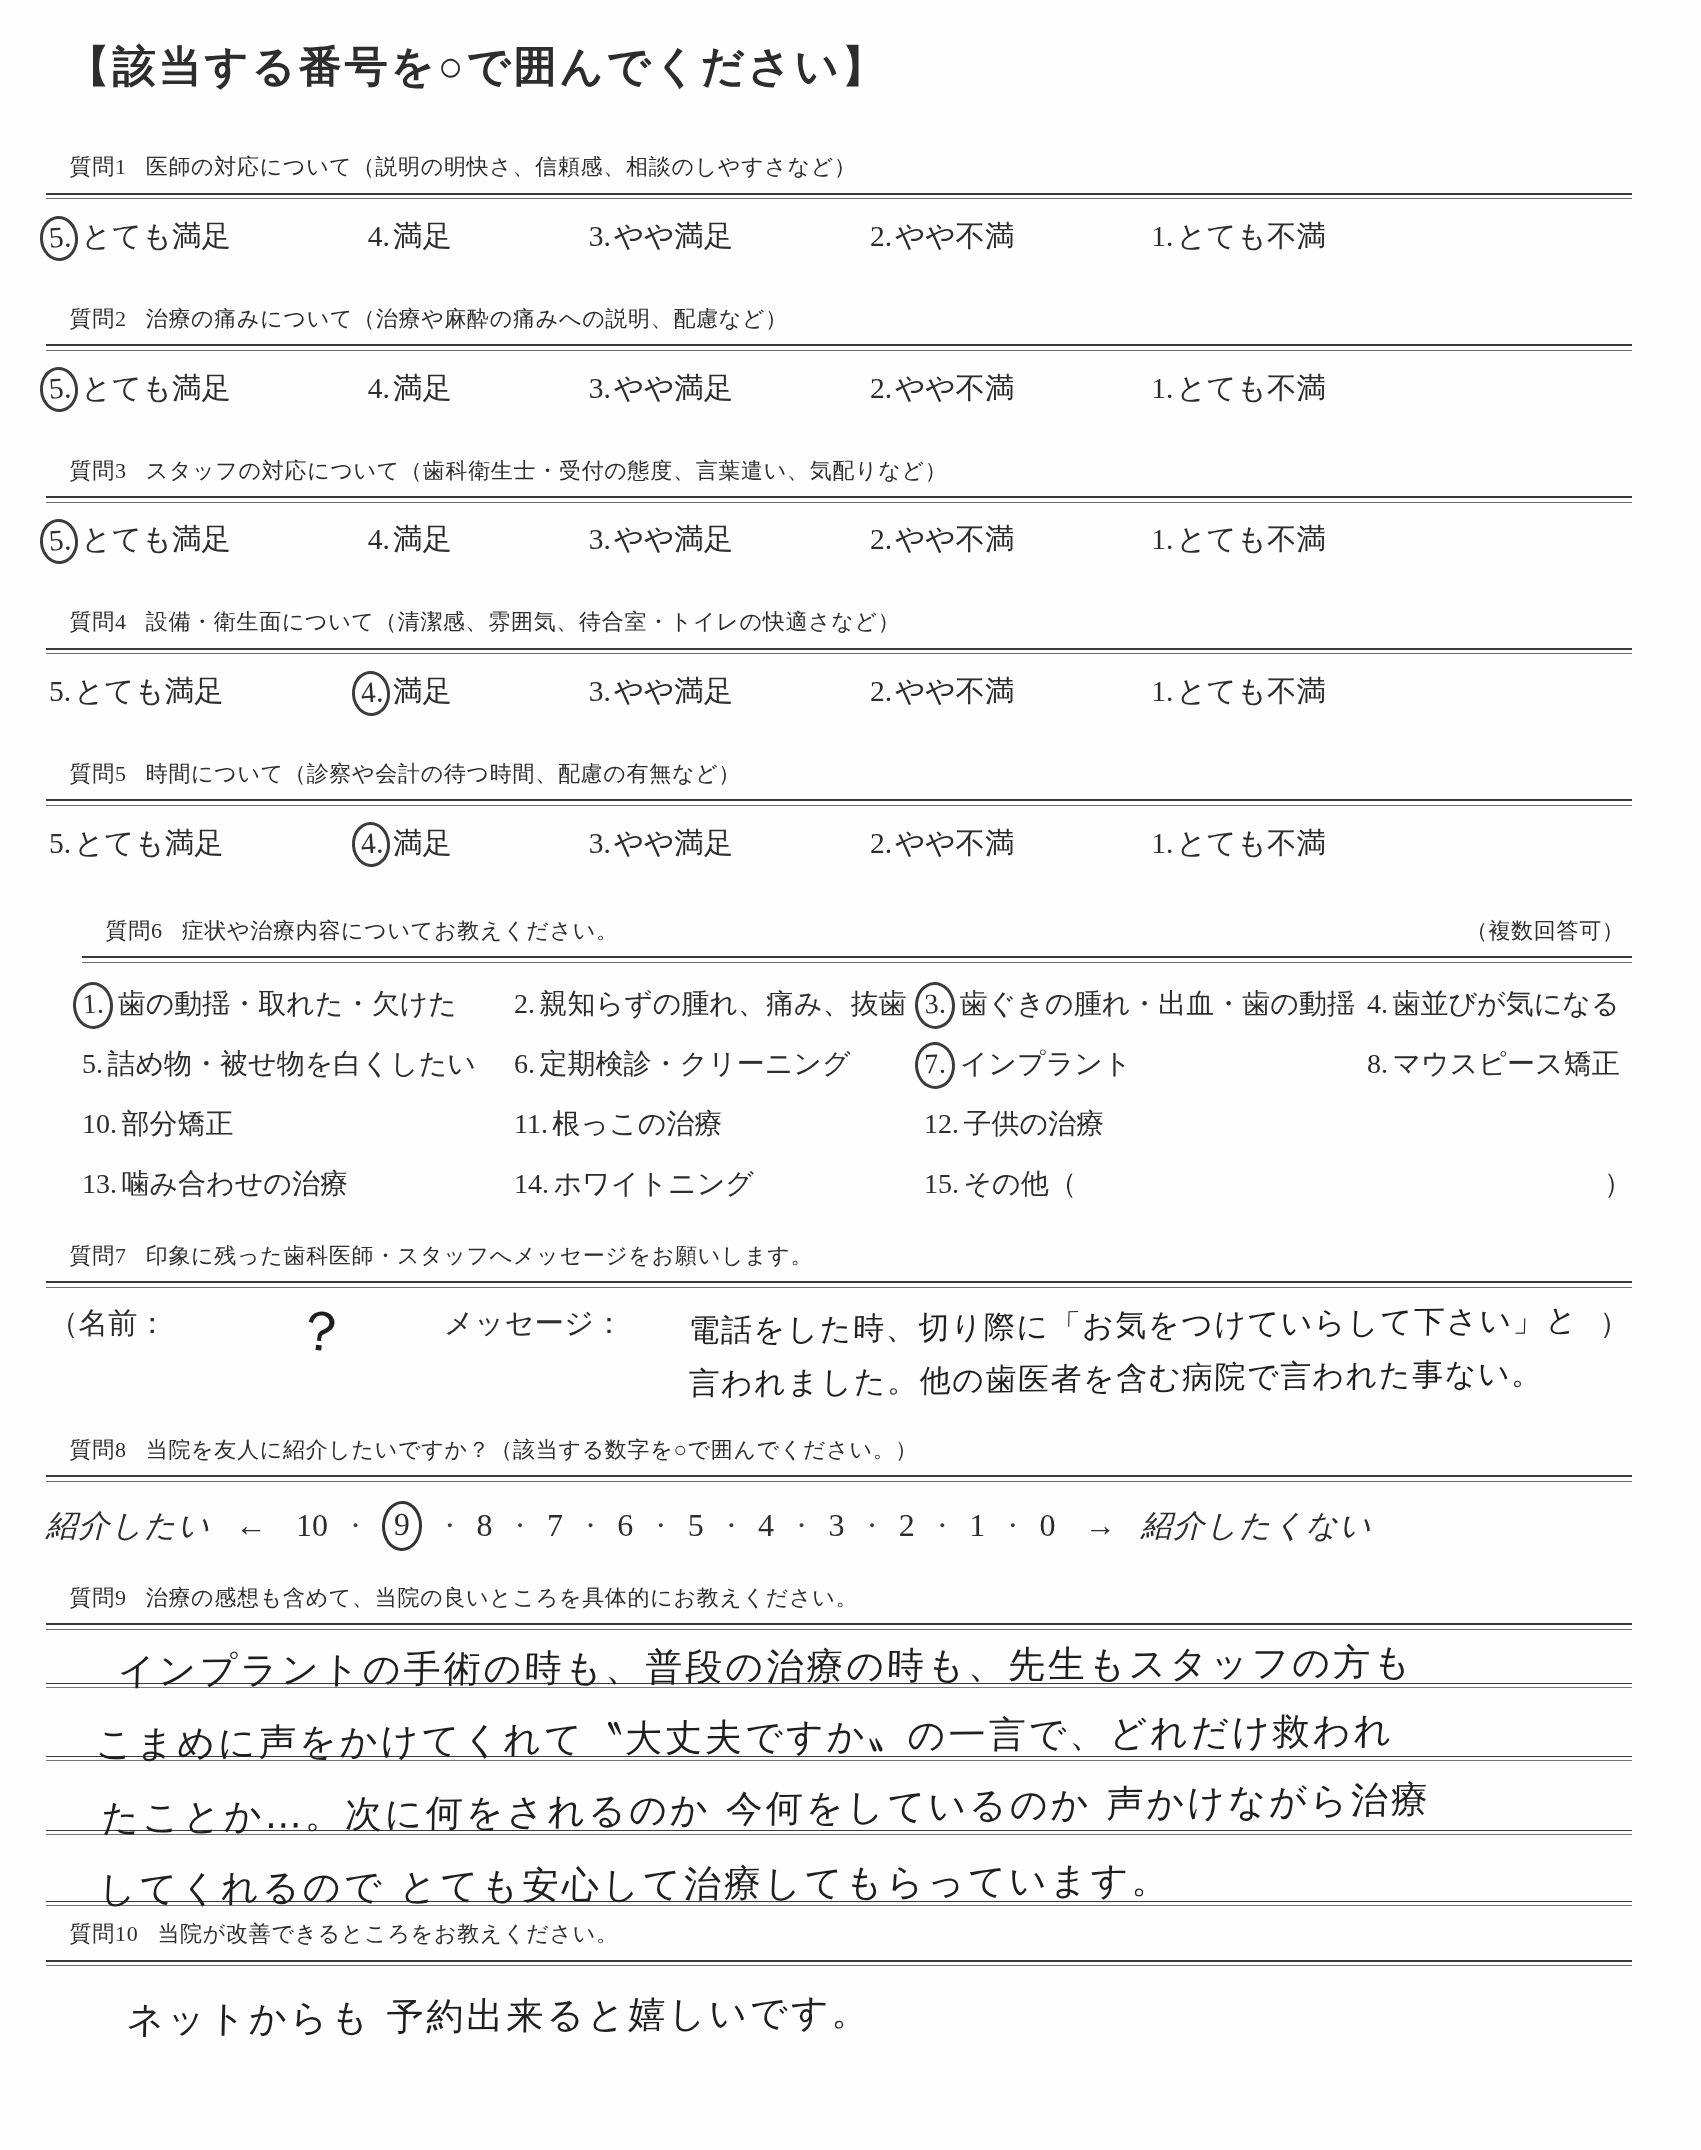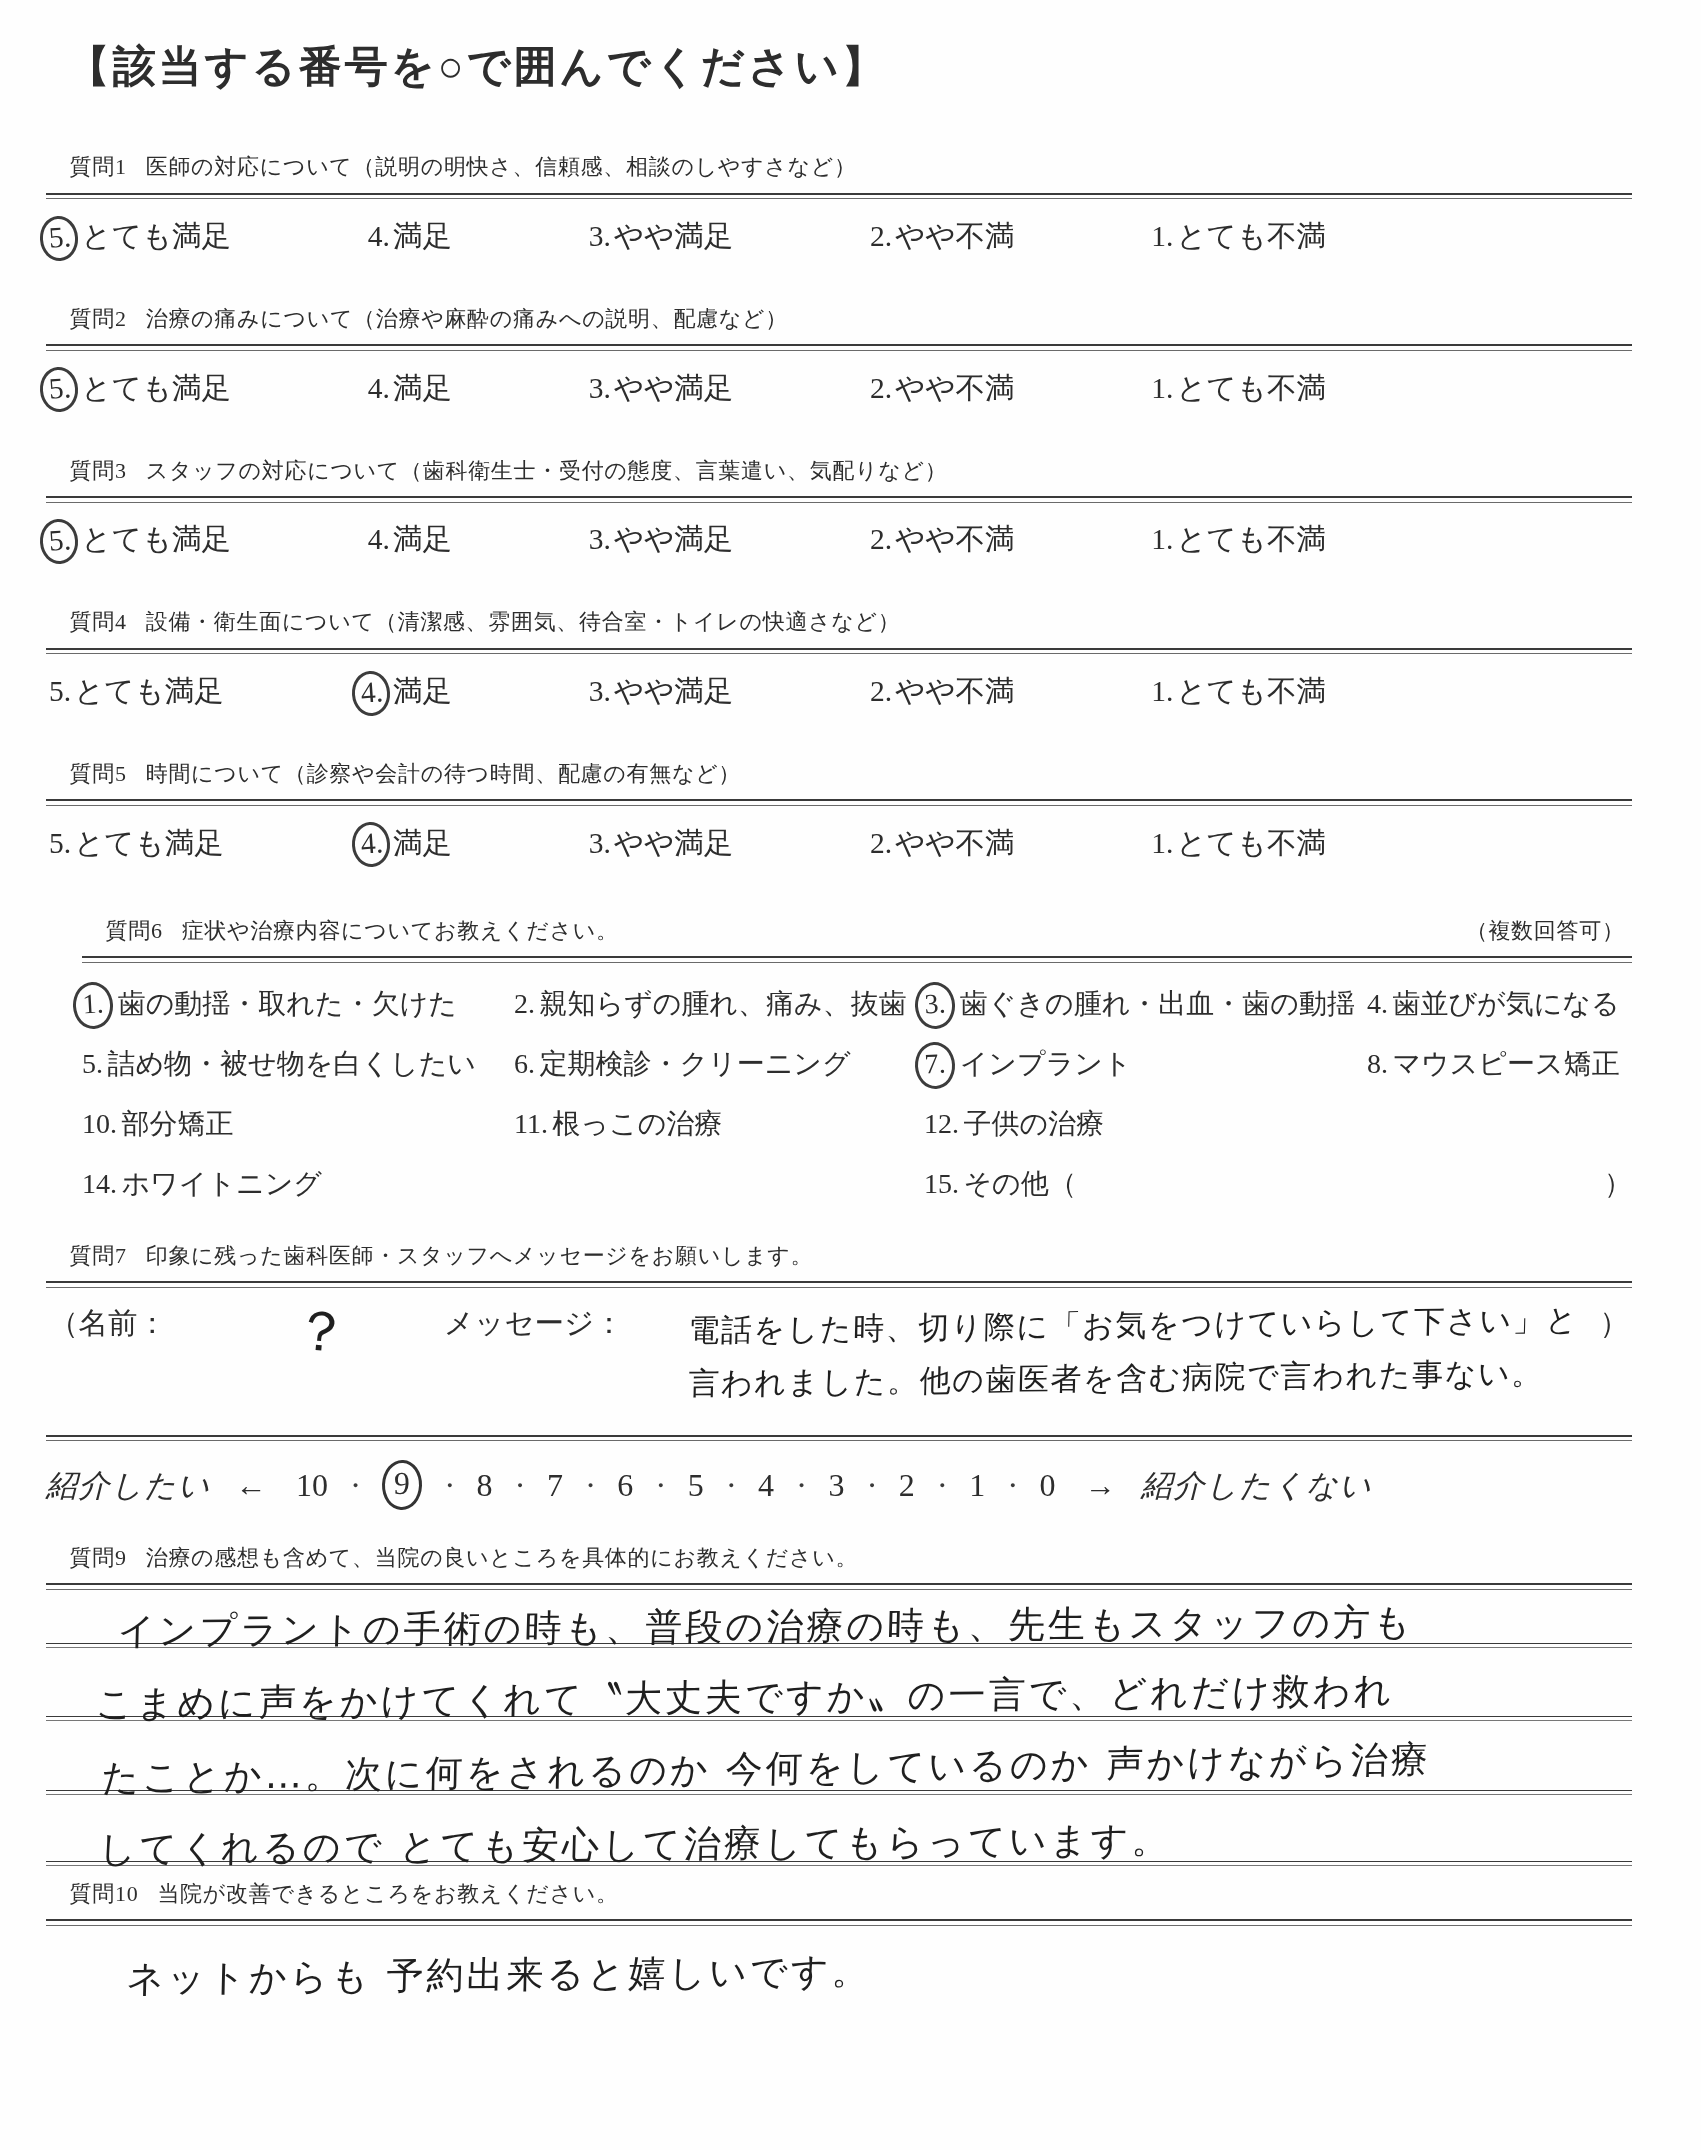--- a/index.html
+++ b/index.html
@@ -140,20 +140,21 @@
       <span class="q6-item"><span class="num">6.</span><span>定期検診・クリーニング</span></span>
       <span class="q6-item"><span class="num q6-circ">7.</span><span>インプラント</span></span>
       <span class="q6-item"><span class="num">8.</span><span>マウスピース矯正</span></span>
     </div>
     <div class="q6-row">
       <span class="q6-item"><span class="num">10.</span><span>部分矯正</span></span>
       <span class="q6-item"><span class="num">11.</span><span>根っこの治療</span></span>
       <span class="q6-item"><span class="num">12.</span><span>子供の治療</span></span>
     </div>
     <div class="q6-row">
+      <span class="q6-item"><span class="num">13.</span><span>噛み合わせの治療</span></span>
       <span class="q6-item"><span class="num">14.</span><span>ホワイトニング</span></span>
       <span class="q6-item q6-other">
         <span><span class="num">15.</span><span>その他（</span></span>
         <span>）</span>
       </span>
     </div>
   </section>
 
   <section class="q" style="margin-top:38px;">
     <h2 class="q-head"><span class="q-label">質問7</span><span>印象に残った歯科医師・スタッフへメッセージをお願いします。</span></h2>
@@ -166,20 +167,21 @@
         <span>
           <div class="hw q7-hw">電話をした時、切り際に「お気をつけていらして下さい」と</div>
           <div class="hw q7-hw">言われました。他の歯医者を含む病院で言われた事ない。</div>
         </span>
       </div>
       <span class="q7-paren">）</span>
     </div>
   </section>
 
   <section class="q" style="margin-top:25px;">
+    <h2 class="q-head"><span class="q-label">質問8</span><span>当院を友人に紹介したいですか？（該当する数字を○で囲んでください。）</span></h2>
     <div class="rule"></div>
     <div class="scale">
       <span class="word">紹介したい</span>
       <span class="arrow">←</span>
       <span class="n">10</span>
       <span class="sep">・</span>
       <span class="n circ8">9</span>
       <span class="sep">・</span>
       <span class="n">8</span>
       <span class="sep">・</span>

